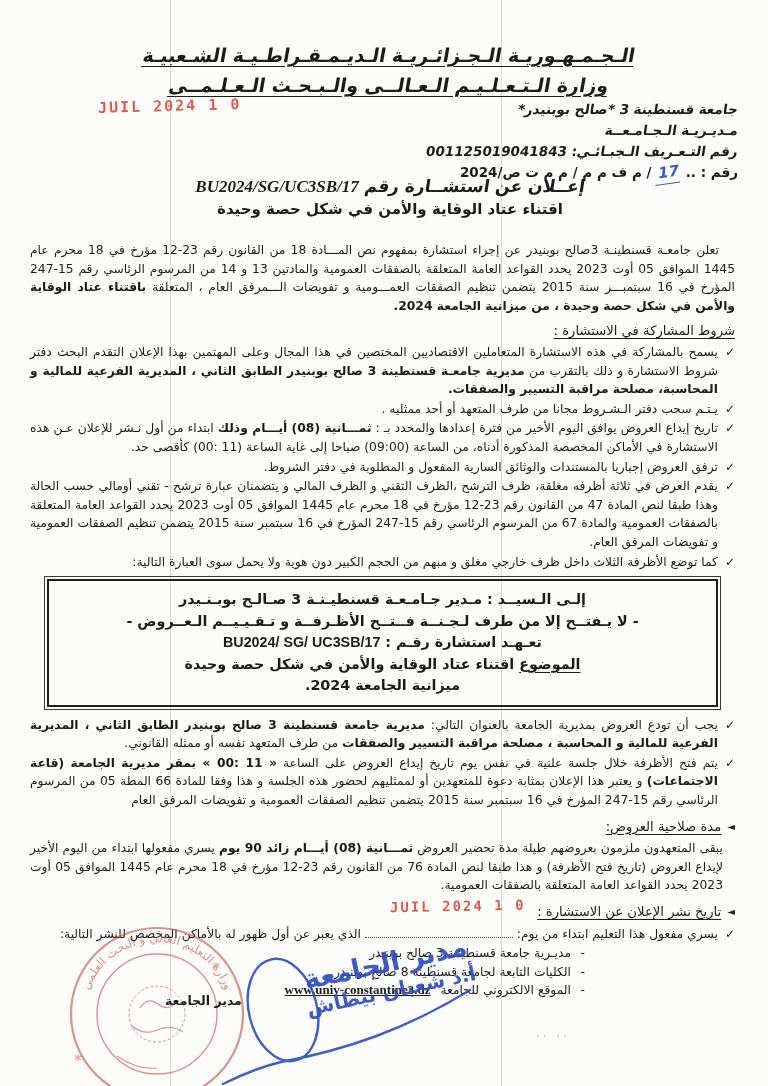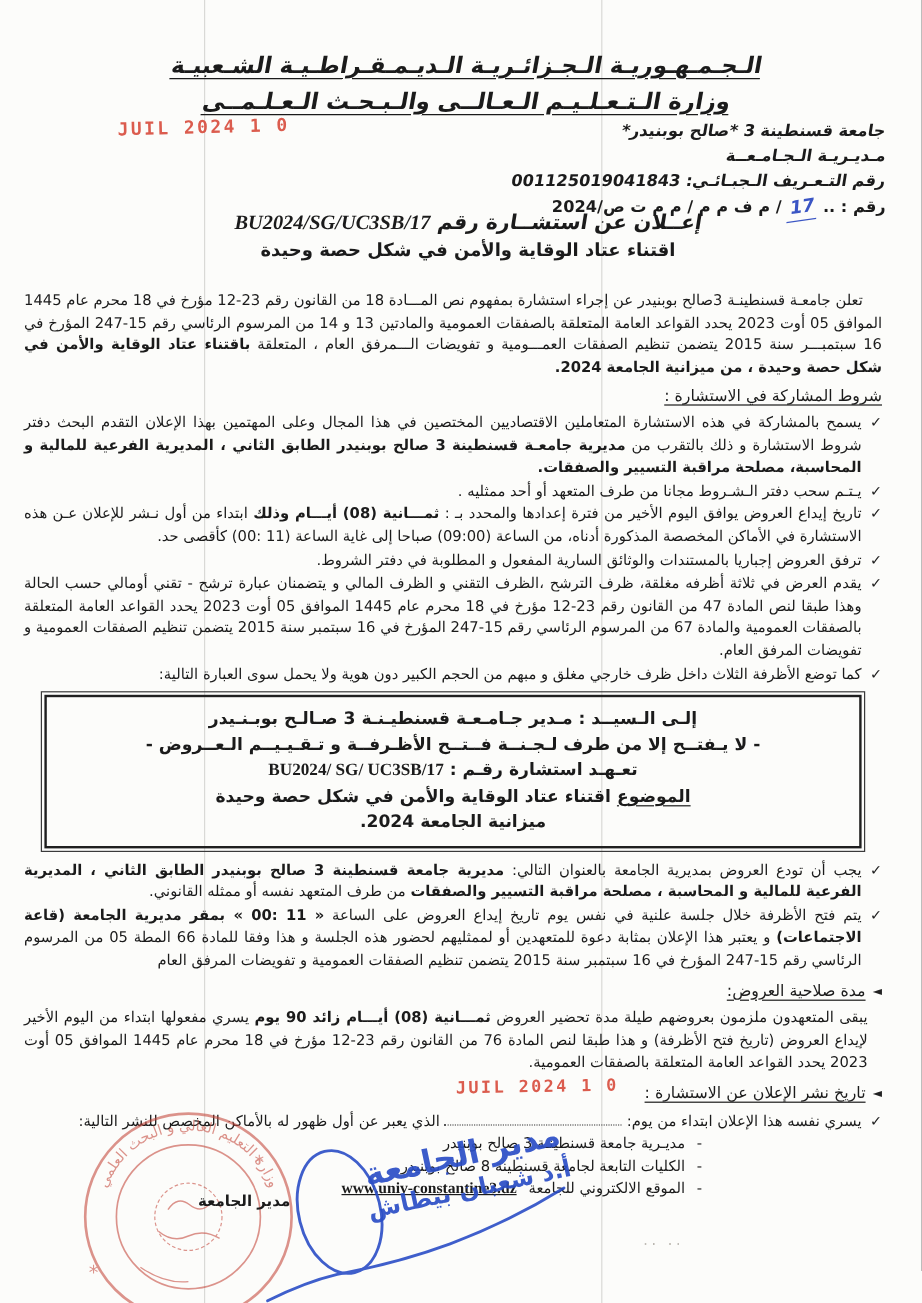--- a/index.html
+++ b/index.html
@@ -32,38 +32,38 @@
   .red-stamp.top{left:98px;top:97px;}
 
   
   .titles{position:absolute;top:176px;left:12px;right:0;text-align:center;}
   .t1{font-size:17px;font-weight:bold;}
   .t1 .ar{display:inline-block;transform:skewX(-9deg);}
   .t1 .code{font-family:"Liberation Serif",serif;font-style:italic;direction:ltr;unicode-bidi:isolate;}
   .t2{font-size:15px;font-weight:bold;margin-top:3px;}
 
   
-  .flow{position:absolute;top:241px;right:33px;left:20px;
+  .flow{position:absolute;top:241px;right:33px;left:30px;
     font-size:12.3px;line-height:18.6px;text-align:justify;}
   .flow p{margin:0;}
   .intro{text-indent:16px;margin-bottom:7px !important;}
   .sec-h{font-weight:normal;font-size:13.2px;text-decoration:underline;
     text-underline-offset:3px;margin:3px 0 2px;}
   .bullet{display:flex;gap:7px;margin:1px 0;}
   .bullet .chk{flex:0 0 auto;font-size:12px;line-height:18.6px;}
   .bullet .btx{flex:1;text-align:justify;}
   .b{font-weight:bold;}
   .u{text-decoration:underline;text-underline-offset:3px;}
   .dotline{display:inline-block;width:148px;border-bottom:1.5px dotted #555;height:9px;}
 
   
   .envbox{margin:8px 17px 9px;border:2px solid #1f1f1f;outline:1px solid #3a3a3a;
     outline-offset:2px;padding:8px 10px;text-align:center;
     font-size:14.3px;font-weight:bold;line-height:21.5px;}
-  .envbox .code{font-family:Liberation Serif, serif;direction:ltr;unicode-bidi:isolate;}
+  .envbox .code{font-family:Liberation Sans, sans-serif;direction:ltr;unicode-bidi:isolate;}
 
   
   .arr-h{display:flex;gap:6px;align-items:baseline;margin-top:5px;position:relative;}
   .arr-h .arrow{font-size:10px;color:#222;transform:translateY(-1px);}
   .valid-p{margin:1px 12px 4px 0 !important;}
   .red-stamp.pub{left:360px;top:-3px;transform:rotate(-1deg);font-size:14px;}
   .places{margin:0 150px 0 0;}
   .place{position:relative;padding-right:14px;}
   .place::before{content:"-";position:absolute;right:0;top:0;}
   .url{direction:ltr;unicode-bidi:isolate;text-decoration:underline;
@@ -172,21 +172,21 @@
     </div>
     <p class="valid-p"><span>يبقى المتعهدون ملزمون بعروضهم طيلة مدة تحضير العروض </span><span class="b">ثمـــانية (08) أيـــام  زائد 90 يوم</span><span>  يسري مفعولها ابتداء من اليوم الأخير لإيداع العروض (تاريخ فتح الأظرفة) و هذا طبقا لنص المادة 76 من القانون رقم 23-12 مؤرخ في 18 محرم عام 1445 الموافق 05 أوت 2023 يحدد القواعد العامة المتعلقة بالصفقات العمومية.</span></p>
 
     <div class="arr-h">
       <span class="arrow">◄</span>
       <span class="sec-h">تاريخ نشر الإعلان  عن الاستشارة :</span>
       <span class="red-stamp pub">0 1 JUIL 2024</span>
     </div>
     <div class="bullet">
       <span class="chk">✓</span>
-      <div class="btx"><span>يسري نفسه هذا الإعلان ابتداء من يوم: </span><span class="dotline"></span><span> الذي يعبر عن أول ظهور له بالأماكن المخصص للنشر التالية:</span></div>
+      <div class="btx"><span>يسري مفعول هذا التعليم ابتداء من يوم: </span><span class="dotline"></span><span> الذي يعبر عن أول ظهور له بالأماكن المخصص للنشر التالية:</span></div>
     </div>
     <div class="places">
       <div class="place">مديـرية جامعة قسنطينـة 3 صالح بوبنيدر</div>
       <div class="place">الكليات التابعة لجامعة قسنطينة 8 صالح بوبنيدر</div>
       <div class="place">
         <span>الموقع الالكتروني للجامعة</span>
         <span class="url">www.univ-constantine3.dz</span>
       </div>
     </div>
   </div>

